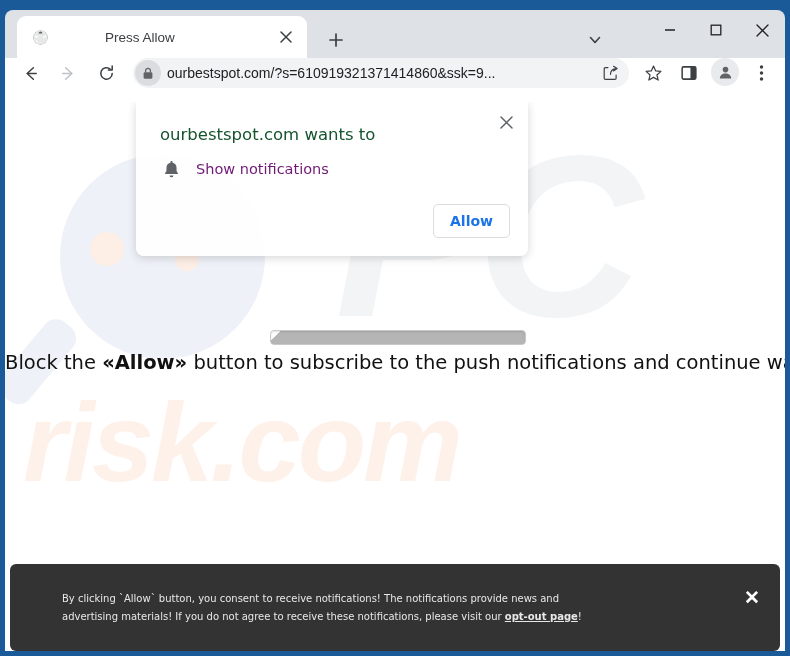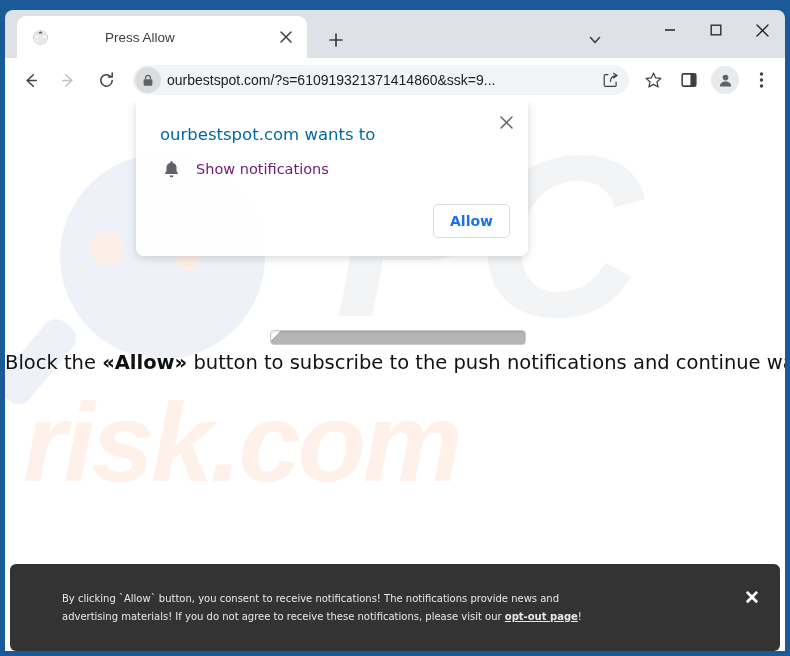--- a/index.html
+++ b/index.html
@@ -93,21 +93,20 @@
     display: flex; align-items: center; justify-content: center;
   }
 
   
   .toolbar {
     position: absolute;
     left: 5px; top: 58px;
     width: 780px; height: 44px;
     background: #ffffff;
     display: flex;
-    align-items: center;
     padding: 0 6px;
   }
   .nav-btn {
     width: 30px; height: 30px;
     margin: 0 4px;
     display: flex; align-items: center; justify-content: center;
     border-radius: 50%;
     flex: 0 0 auto;
   }
   .omnibox {
@@ -256,21 +255,21 @@
     position: absolute;
     right: 8px; top: 6px;
     width: 28px; height: 28px;
     display: flex; align-items: center; justify-content: center;
     border-radius: 50%;
   }
   .perm-title {
     position: absolute;
     left: 24px; top: 23px;
     font-size: 16.5px;
-    color: #0369a1;
+    color: #14532d;
     font-family: "DejaVu Sans", sans-serif;
   }
   .perm-row {
     position: absolute;
     left: 24px; top: 56px;
     display: flex;
     align-items: center;
   }
   .perm-bell {
     width: 22px; height: 22px;

